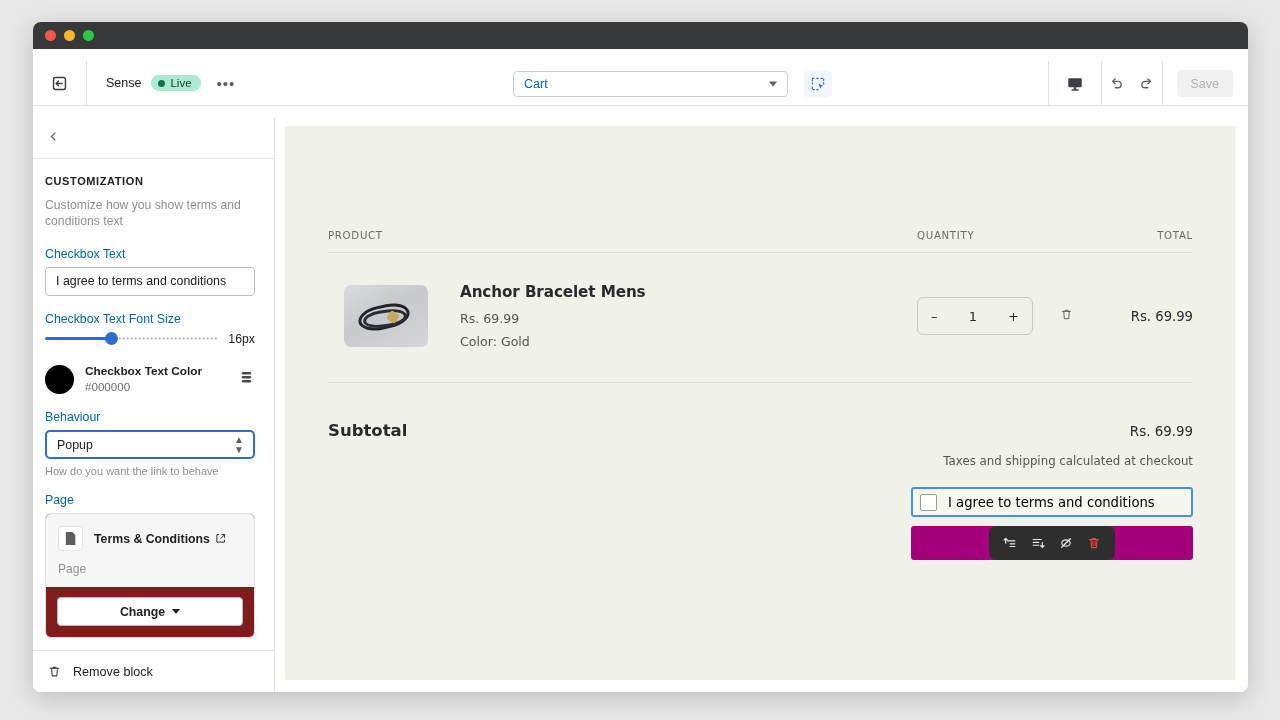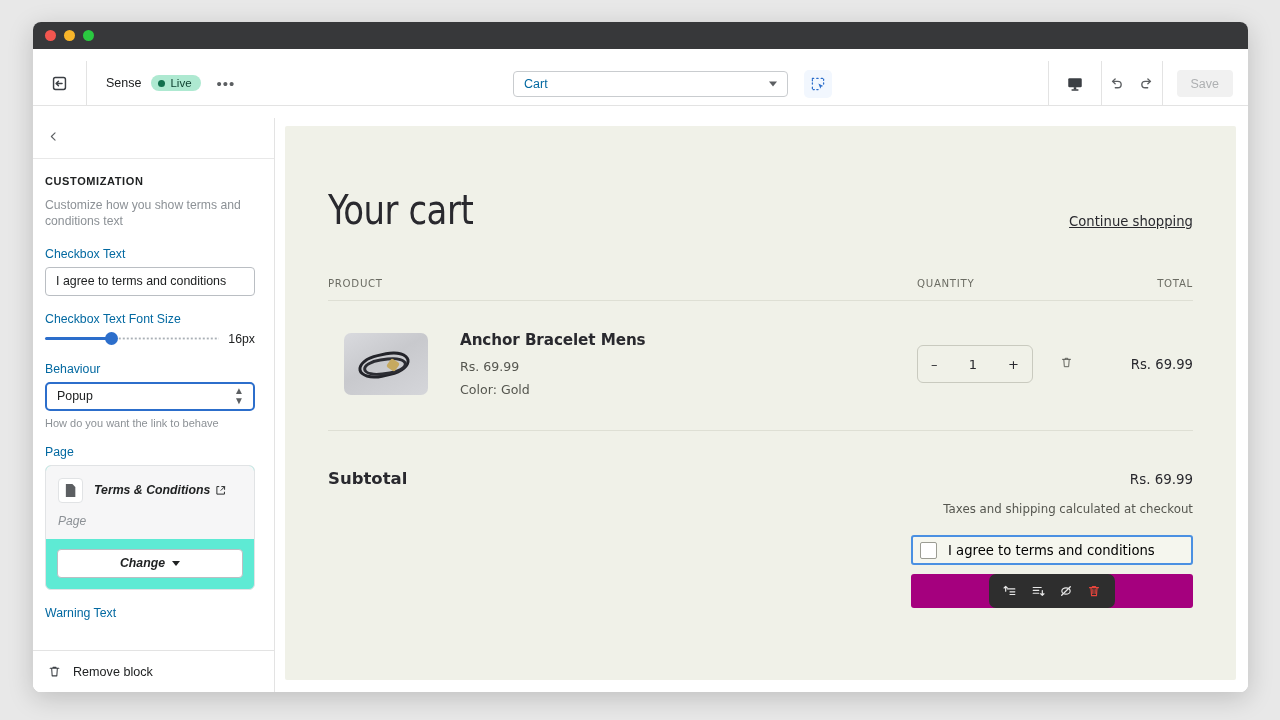--- a/index.html
+++ b/index.html
@@ -134,21 +134,21 @@
     display: flex; align-items: center; padding: 0 10px; font-size: 12.4px; color: #202223;
     position: relative; background: #fff;
   }
   .updown {
     position: absolute; right: 9px; top: 50%; transform: translateY(-50%);
     font-size: 10px; color: #5c5f62; line-height: 1;
   }
   .hint { font-size: 11px; color: #8c9196; margin-top: 6px; }
 
   
-  .page-card { border: 1px solid #e1e3e5; border-radius: 6px; overflow: hidden; background: #5eead4; font-style: italic; }
+  .page-card { border: 1px solid #e1e3e5; border-radius: 6px; overflow: hidden; background: #7f1d1d; }
   .page-card-top { background: #f6f6f7; padding: 12px 12px 11px; }
   .page-card-row { display: flex; align-items: center; gap: 11px; }
   .page-thumb {
     width: 25px; height: 25px; border: 1px solid #e1e3e5; border-radius: 4px; background: #fff;
     display: flex; align-items: center; justify-content: center;
   }
   .page-name { font-size: 12.3px; font-weight: 700; color: #202223; display: flex; align-items: center; gap: 5px; }
   .page-sub { font-size: 12.1px; color: #8c9196; margin-top: 11px; }
   .change-btn {
     margin: 10px 11px 11px; height: 29px; border: 1px solid #babec3; border-radius: 4px;
@@ -338,20 +338,34 @@
           <div class="slider-row">
             <div class="slider">
               <div class="slider-fill" style="width: 36%;"></div>
               <div class="slider-rest"></div>
               <div class="slider-thumb" style="left: 36%;"></div>
             </div>
             <span class="slider-val">16px</span>
           </div>
         </div>
 
+        <div class="color-row">
+          <div class="color-swatch" style="background: rgb(0, 0, 0);"></div>
+          <div class="color-meta">
+            <div class="color-name">Checkbox Text Color</div>
+            <div class="color-hex">#000000</div>
+          </div>
+          <span>
+            <svg width="17" height="17" viewBox="0 0 20 20">
+              <rect x="4.5" y="3.6" width="11" height="3" rx="1.5" fill="#4a4d50"></rect>
+              <rect x="4.5" y="8.3" width="11" height="3" rx="1.5" fill="#4a4d50"></rect>
+              <rect x="4.5" y="13" width="11" height="3" rx="1.5" fill="#4a4d50"></rect>
+            </svg>
+          </span>
+        </div>
 
         <div class="field-block">
           <div class="fld-label">Behaviour</div>
           <div class="select-box">
             <span>Popup</span>
             <span class="updown">▲<br>▼</span>
           </div>
           <div class="hint">How do you want the link to behave</div>
         </div>
 
@@ -394,24 +408,20 @@
           <path d="M4.2 5.6h11.6M8 5.6V4.2h4v1.4M6.2 5.6l.7 10.2h6.2l.7-10.2" fill="none" stroke="#3b3f44" stroke-width="1.4" stroke-linecap="round" stroke-linejoin="round"></path>
         </svg>
         <span>Remove block</span>
       </div>
     </div>
 
     <div id="preview-outer">
       <div id="preview">
         <div id="cart-inner">
 
-          <div class="cart-head">
-            <div class="cart-title">Your cart</div>
-            <div class="continue">Continue shopping</div>
-          </div>
 
           <div class="col-heads">
             <div class="ch-product">PRODUCT</div>
             <div class="ch-qty">QUANTITY</div>
             <div class="ch-total">TOTAL</div>
           </div>
 
           <div class="cart-row">
             <div class="prod-cell">
               <div class="prod-img">

